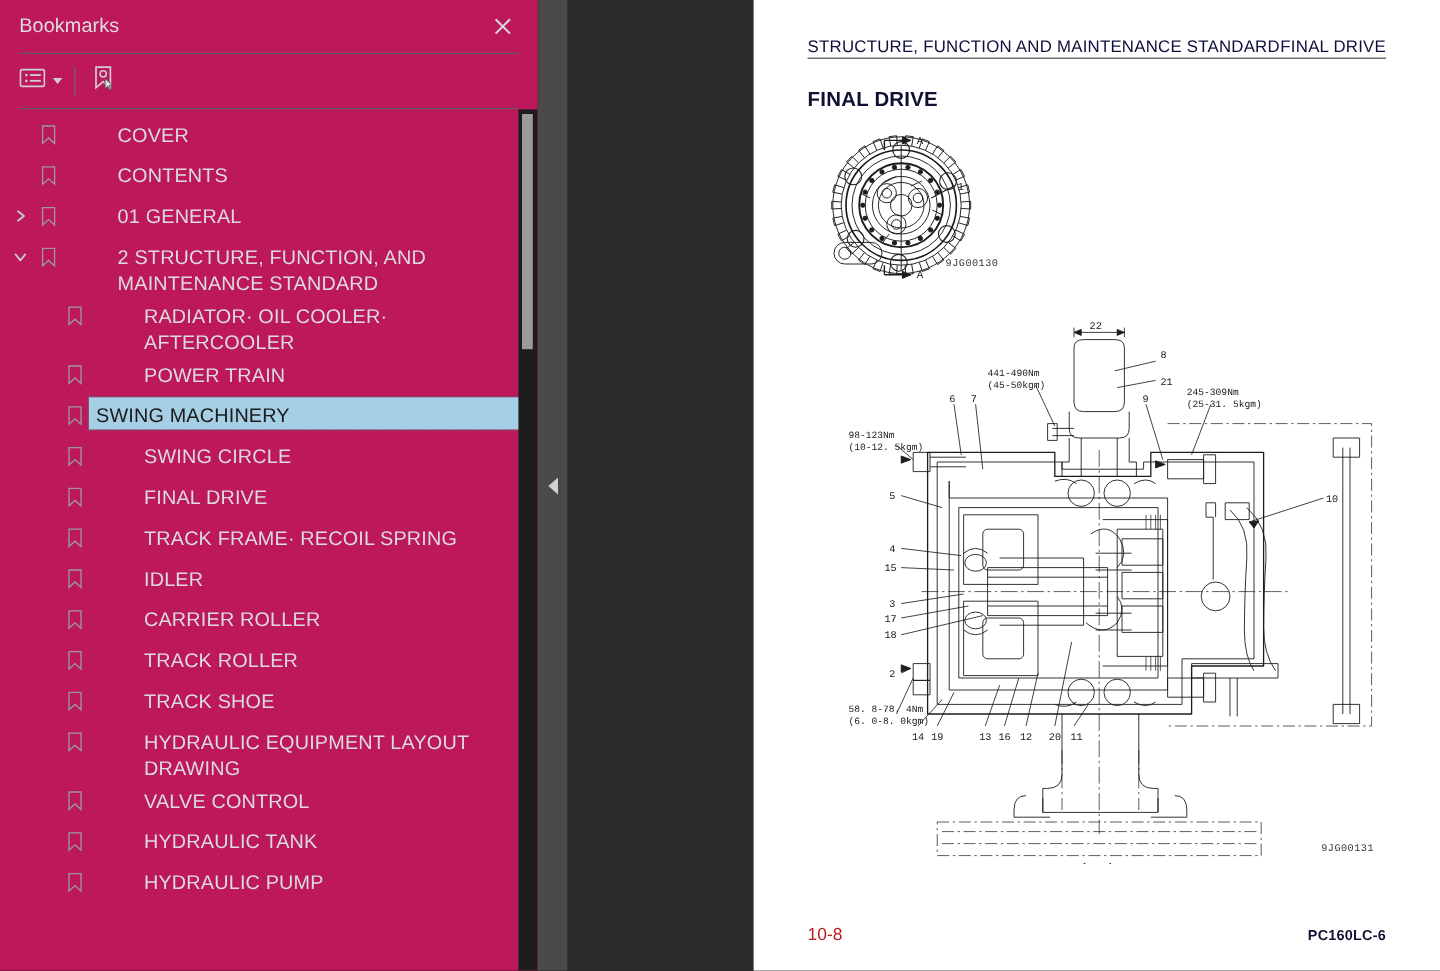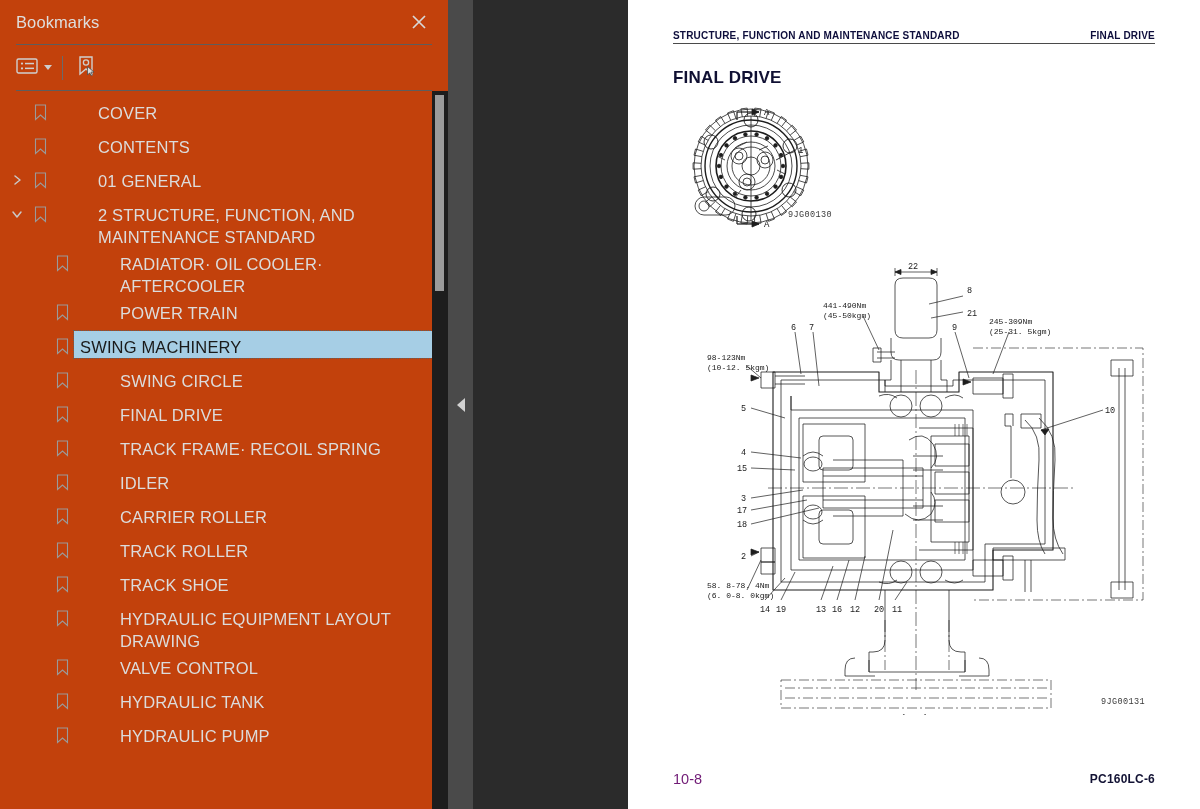--- a/index.html
+++ b/index.html
@@ -8,21 +8,21 @@
     width: 1200px; height: 809px;
     overflow: hidden;
     background: #252525;
     font-family: "Liberation Sans", sans-serif;
   }
   #app { position: relative; width: 1200px; height: 809px; display: flex; }
 
   
   #sidebar {
     width: 448px; height: 809px;
-    background: #c2410c;
+    background: #be185d;
     position: relative;
     flex: 0 0 448px;
     display: flex; flex-direction: column;
   }
   #sidebar-header {
     height: 44px; flex: 0 0 44px;
     display: flex; align-items: center;
     padding: 0 14px 0 16px;
     position: relative;
   }
@@ -147,21 +147,21 @@
     position: absolute; left: 0; top: 0; right: 0; bottom: 0;
     padding: 30px 45px 0 45px;
   }
   #doc-header {
     display: flex; justify-content: space-between; align-items: flex-end;
     border-bottom: 1.6px solid #4a4a4a;
     padding-bottom: 2px;
     width: 100%;
   }
   .doc-hdr-txt {
-    font-size: 10px; font-weight: bold; color: #0e0e3c;
+    font-size: 14px; font-weight: normal; color: #0e0e3c;
     letter-spacing: .2px;
     font-family: "Liberation Sans", sans-serif;
   }
   #doc-title {
     margin-top: 24px;
     font-size: 17px; font-weight: bold; color: #101033;
     letter-spacing: .2px;
   }
 
   .fig { position: relative; }
@@ -175,21 +175,21 @@
   #fig1-code { position: absolute; left: 115px; top: 112px; }
 
   #fig2 { margin-top: 22px; height: 455px; position: relative; }
   #fig2-svg { position: absolute; left: 0; top: 0; }
   #fig2-code { position: absolute; right: 10px; top: 437px; }
 
   #doc-footer {
     position: absolute; left: 45px; right: 45px; bottom: 22px;
     display: flex; justify-content: space-between; align-items: center;
   }
-  #page-num { font-size: 14.5px; color: #701a75; }
+  #page-num { font-size: 14.5px; color: #b91c1c; }
   #model-num { font-size: 12px; font-weight: bold; color: #111133; letter-spacing: .2px; }
 
   .svgtxt { font-family: "Liberation Mono", monospace; fill:#1a1a1a; }
 </style>
 </head>
 <body>
 
 <div id="app">
 
   <aside id="sidebar">

